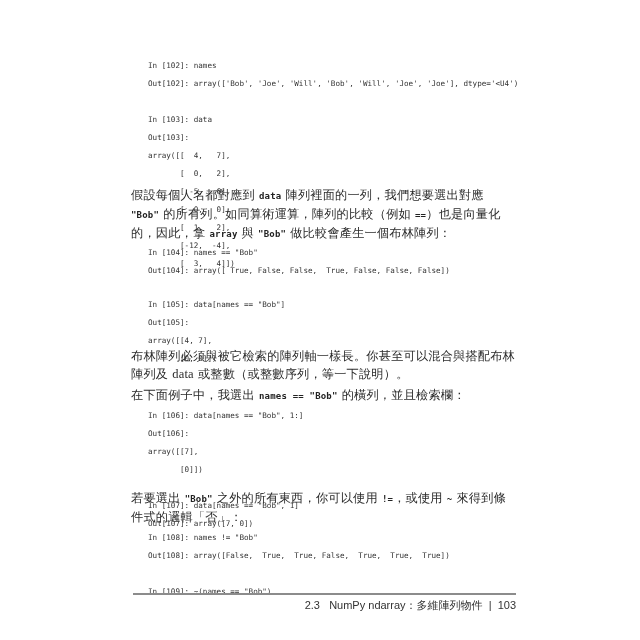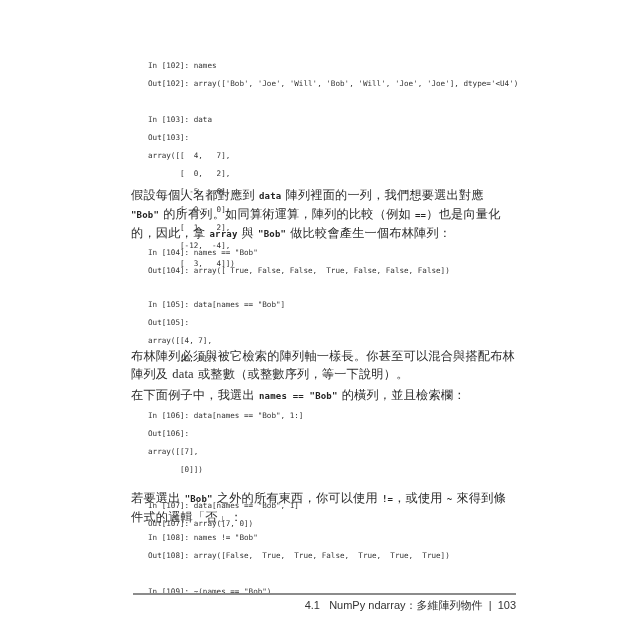--- a/index.html
+++ b/index.html
@@ -63,14 +63,14 @@
 
 In [107]: data[names == "Bob", 1]
 Out[107]: array([7, 0])</pre>
   <p class="para" style="top:489px;" id="p8">若要選出 <code>"Bob"</code> 之外的所有東西，你可以使用 <code>!=</code>，或使用 <code>~</code> 來得到條件式的邏輯「否」：</p>
   <pre class="code" style="top:529px;" id="cb9">In [108]: names != "Bob"
 Out[108]: array([False,  True,  True, False,  True,  True,  True])
 
 In [109]: ~(names == "Bob")</pre>
 
   <div class="rule"></div>
-  <div class="footer">4.1   NumPy ndarray：多維陣列物件  |  103</div>
+  <div class="footer">2.3   NumPy ndarray：多維陣列物件  |  103</div>
 </div>
 
 </body></html>

